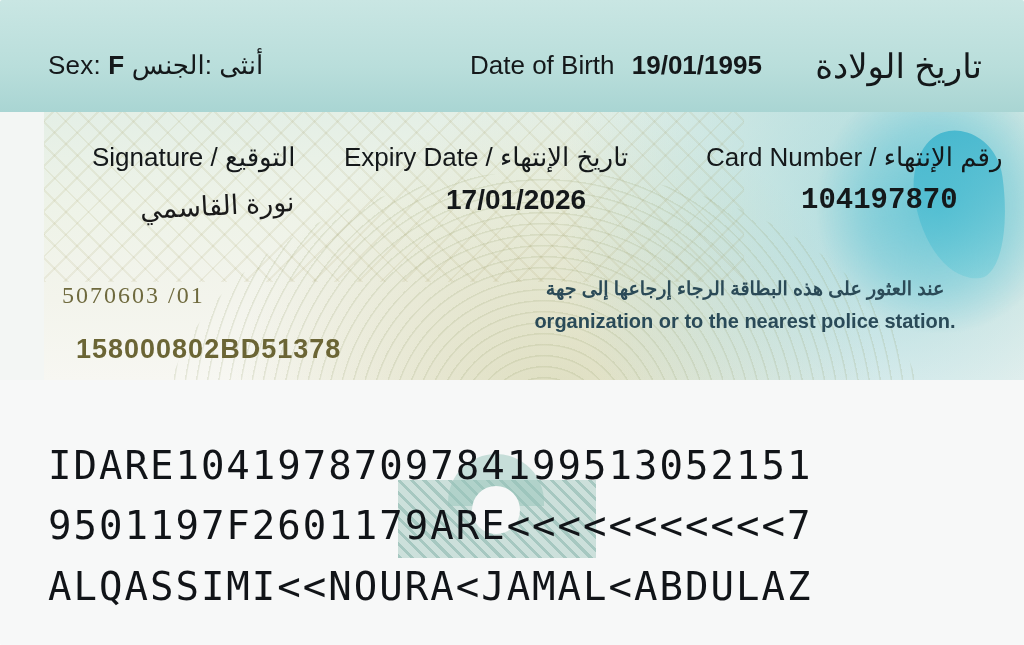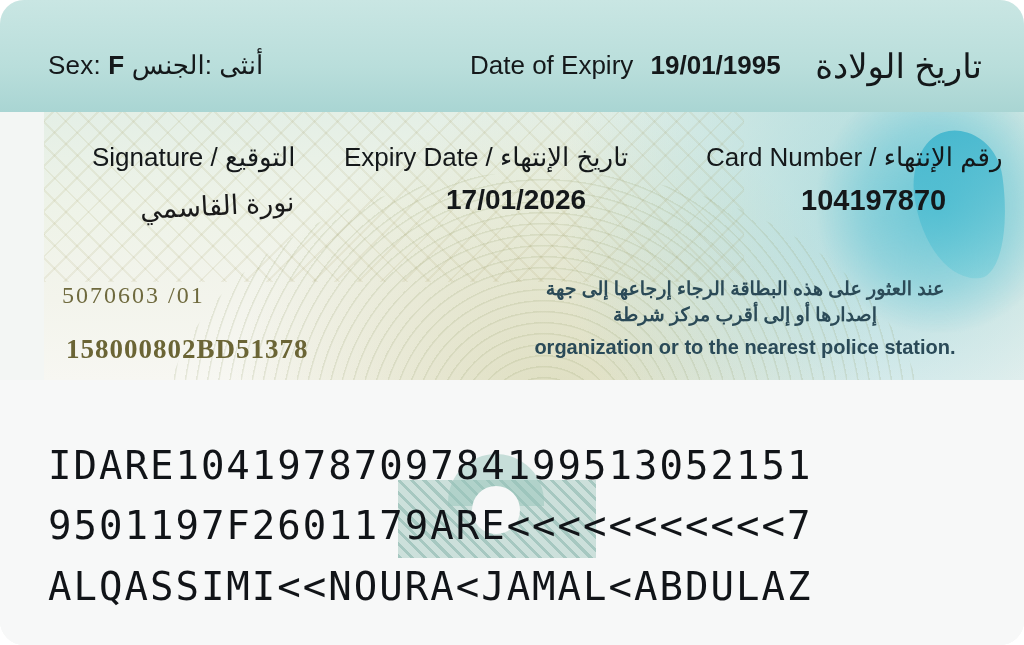--- a/index.html
+++ b/index.html
@@ -14,21 +14,21 @@
     overflow: hidden;
   }
 
   .card {
     position: absolute;
     left: 0;
     top: 0;
     width: 1024px;
     height: 645px;
     background: #f3f6f4;
-    border-radius: 24px;
+    border-radius: 2px;
     overflow: hidden;
   }
 
   
   .band-top {
     position: absolute;
     left: 0; top: 0;
     width: 1024px;
     height: 112px;
     background: linear-gradient(180deg, #c9e6e3 0%, #b9dedb 60%, #a9d5d3 100%);
@@ -146,20 +146,21 @@
     color: #14181a;
     white-space: nowrap;
   }
   .cardno-value {
     position: absolute;
     left: 757px; top: 72px;
     font-size: 29px;
     font-weight: 700;
     color: #14181a;
     white-space: nowrap;
+    font-family: Liberation Mono, monospace;
   }
   .signature {
     position: absolute;
     left: 96px; top: 78px;
     font-size: 27px;
     color: #1a1a1a;
     transform: rotate(-3deg);
     direction: rtl;
     white-space: nowrap;
   }
@@ -169,22 +170,22 @@
     left: 18px; top: 170px;
     font-family: Liberation Serif, serif;
     font-size: 24px;
     letter-spacing: 2px;
     color: #6f6a3e;
     white-space: nowrap;
     text-align: right;
   }
   .serial-b {
     position: absolute;
-    left: 22px; top: 222px;
-    font-family: Liberation Serif, serif;
+    left: 32px; top: 222px;
+    font-family: Liberation Sans, sans-serif;
     font-size: 27px;
     font-weight: 700;
     letter-spacing: 1px;
     color: #6b6535;
     white-space: nowrap;
   }
 
   .notice {
     position: absolute;
     right: 88px; top: 164px;
@@ -258,21 +259,21 @@
 <div class="card">
 
   <div class="band-top">
     <div class="sex-label">
       <span>Sex:</span>
       <b>F</b>
       <span>أنثى :الجنس</span>
     </div>
 
     <div class="dob-label">
-      <span>Date of Expiry</span>
+      <span>Date of Birth</span>
       <span class="num">19/01/1995</span>
     </div>
 
     <div class="dob-ar">تاريخ الولادة</div>
   </div>
 
   <div class="band-mid">
     <div class="ornament"></div>
     <div class="arcs"></div>
     <div class="falcon"></div>
@@ -285,21 +286,20 @@
     <div class="expiry-value">17/01/2026</div>
 
     <div class="cardno-label">Card Number / رقم الإنتهاء</div>
     <div class="cardno-value">104197870</div>
 
     <div class="serial-a">5070603 /01</div>
     <div class="serial-b">158000802BD51378</div>
 
     <div class="notice">
       <div class="ar">عند العثور على هذه البطاقة الرجاء إرجاعها إلى جهة</div>
-      <div class="ar">إصدارها أو إلى أقرب مركز شرطة</div>
       <div class="en">organization or to the nearest police station.</div>
     </div>
   </div>
 
   <div class="band-mrz">
     <div class="mrz-watermark"></div>
     <div class="mrz">
       <div>IDARE1041978709784199513052151</div>
       <div>9501197F2601179ARE&lt;&lt;&lt;&lt;&lt;&lt;&lt;&lt;&lt;&lt;&lt;7</div>
       <div>ALQASSIMI&lt;&lt;NOURA&lt;JAMAL&lt;ABDULAZ</div>

